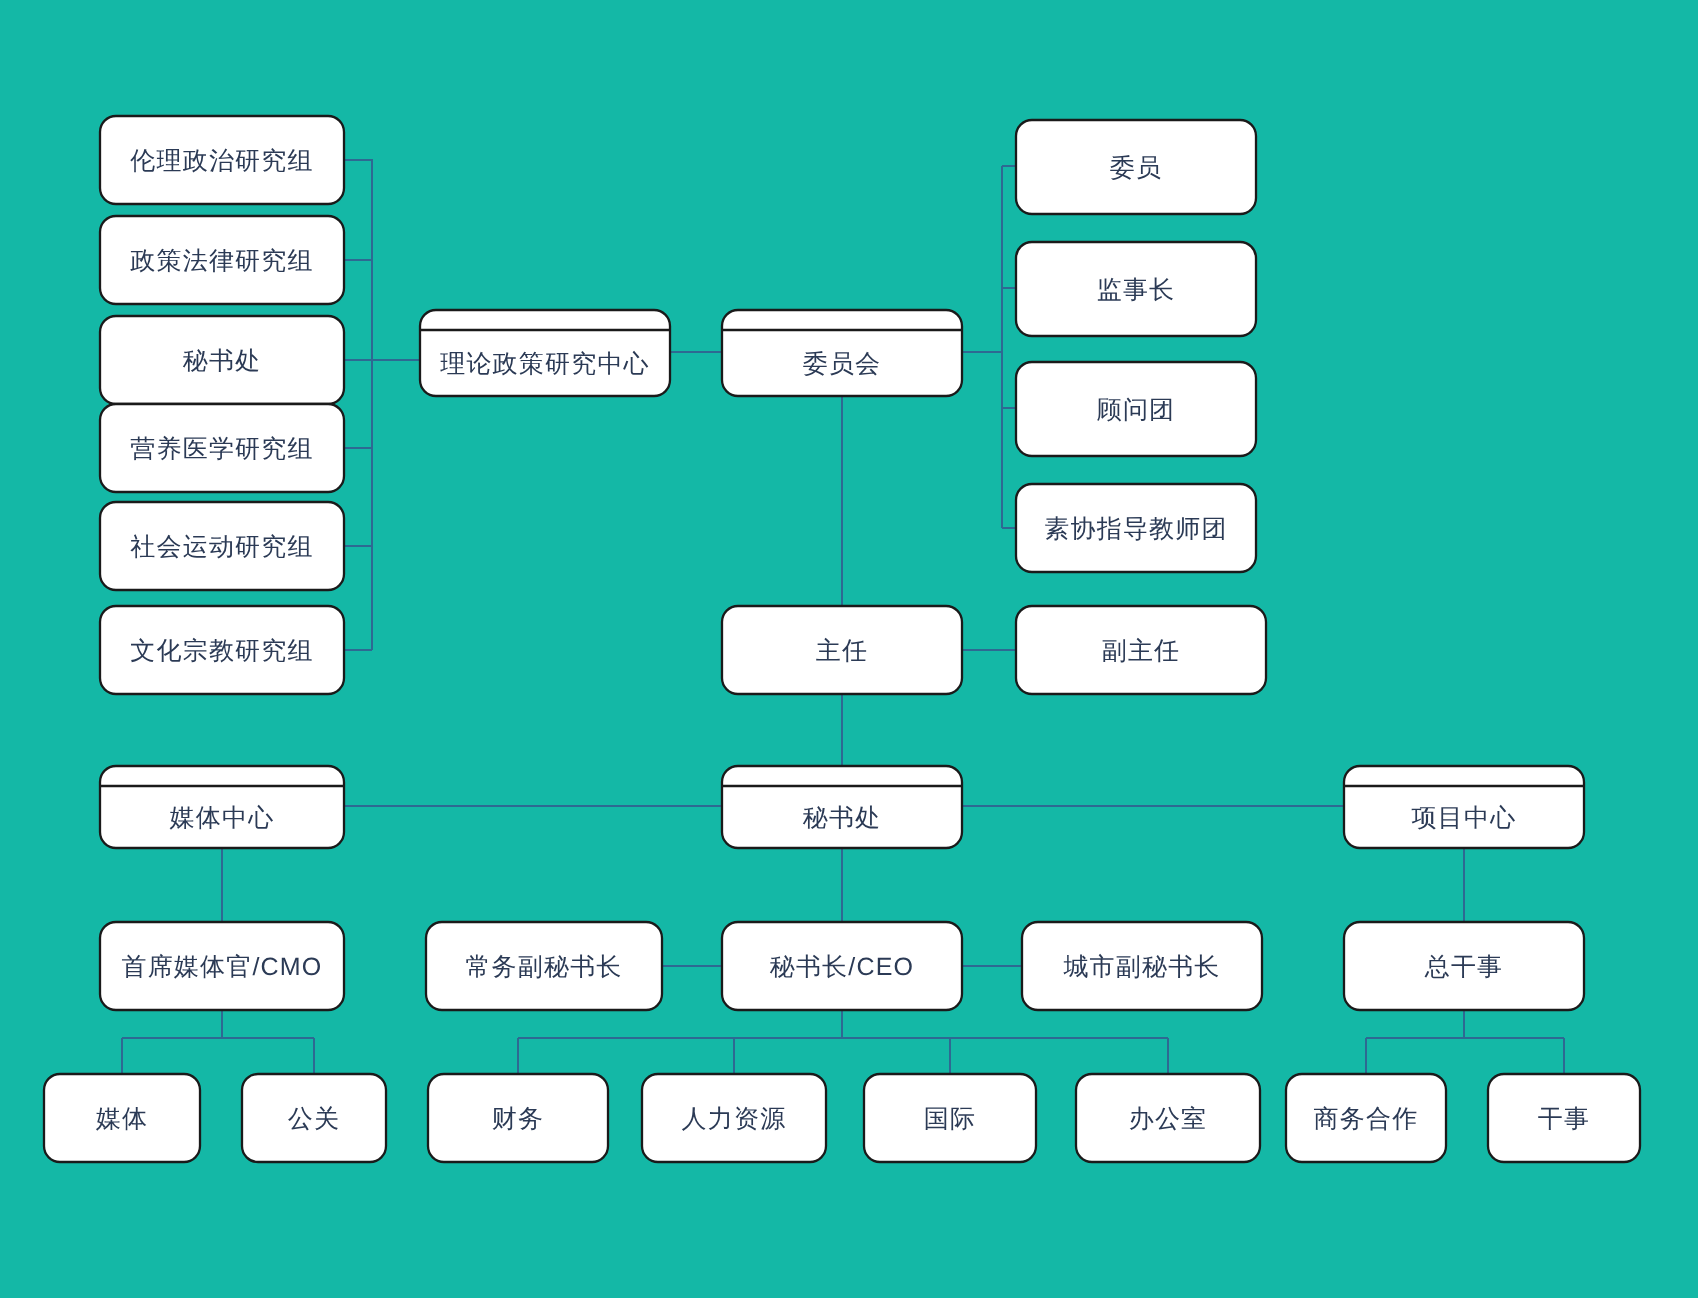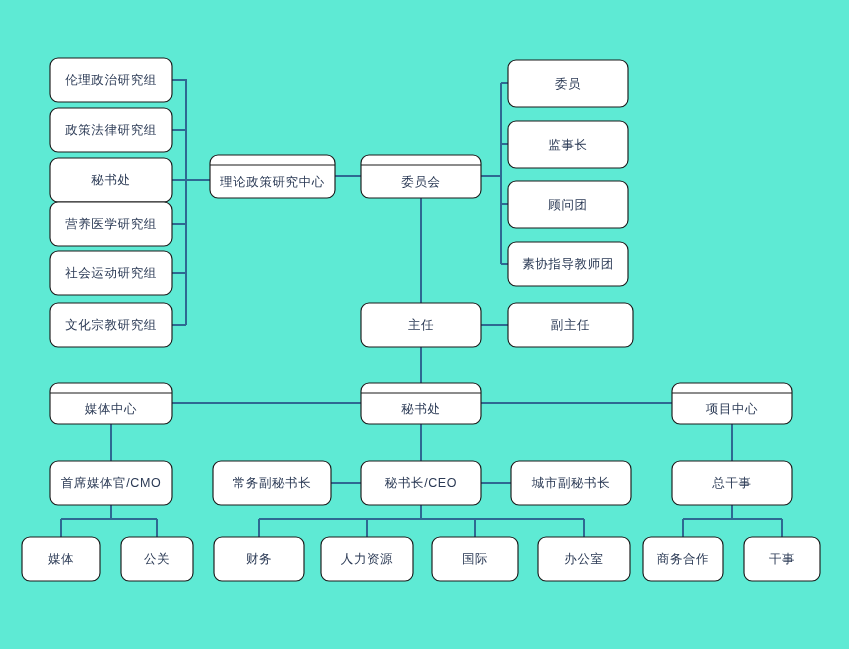--- a/index.html
+++ b/index.html
@@ -4,21 +4,21 @@
 <style>
   html, body {
     margin: 0;
     padding: 0;
     background: #ffffff;
   }
   #chart-root {
     position: relative;
     width: 849px;
     height: 649px;
-    background: #5eead4;
+    background: #14b8a6;
     font-family: "Liberation Sans", "DejaVu Sans", sans-serif;
     overflow: hidden;
   }
   svg#org-svg {
     position: absolute;
     top: 0;
     left: 0;
     width: 849px;
     height: 649px;
   }

